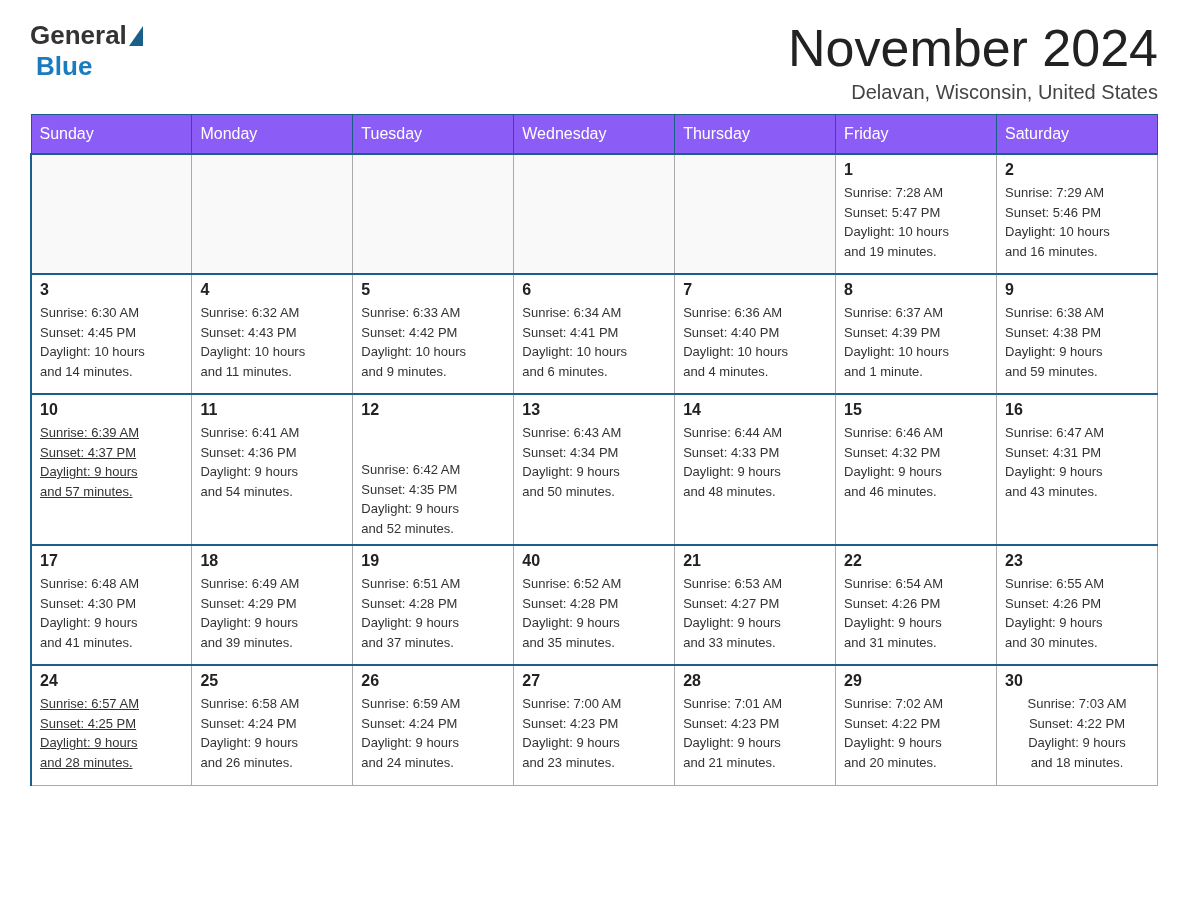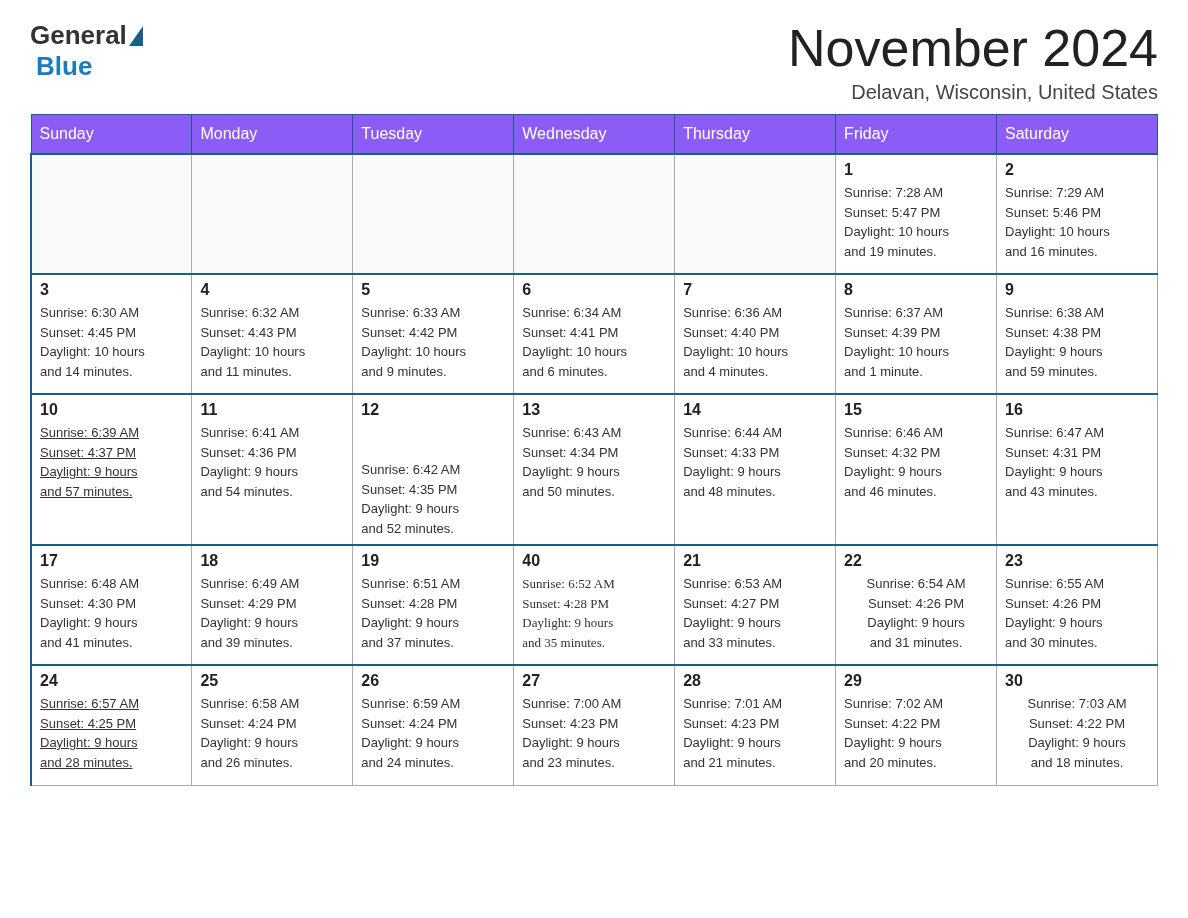--- a/index.html
+++ b/index.html
@@ -274,35 +274,35 @@
         </td>
         <td>
           <div class="day-number">19</div>
           <div class="day-info" style="white-space: pre-line;">Sunrise: 6:51 AM
 Sunset: 4:28 PM
 Daylight: 9 hours
 and 37 minutes.</div>
         </td>
         <td>
           <div class="day-number">40</div>
-          <div class="day-info" style="white-space: pre-line; font-family: Liberation Serif, serif;">Sunrise: 6:52 AM
+          <div class="day-info" style="white-space: pre-line;">Sunrise: 6:52 AM
 Sunset: 4:28 PM
 Daylight: 9 hours
 and 35 minutes.</div>
         </td>
         <td>
           <div class="day-number">21</div>
           <div class="day-info" style="white-space: pre-line;">Sunrise: 6:53 AM
 Sunset: 4:27 PM
 Daylight: 9 hours
 and 33 minutes.</div>
         </td>
         <td>
           <div class="day-number">22</div>
-          <div class="day-info" style="white-space: pre-line; text-align: center;">Sunrise: 6:54 AM
+          <div class="day-info" style="white-space: pre-line;">Sunrise: 6:54 AM
 Sunset: 4:26 PM
 Daylight: 9 hours
 and 31 minutes.</div>
         </td>
         <td>
           <div class="day-number">23</div>
           <div class="day-info" style="white-space: pre-line;">Sunrise: 6:55 AM
 Sunset: 4:26 PM
 Daylight: 9 hours
 and 30 minutes.</div>

